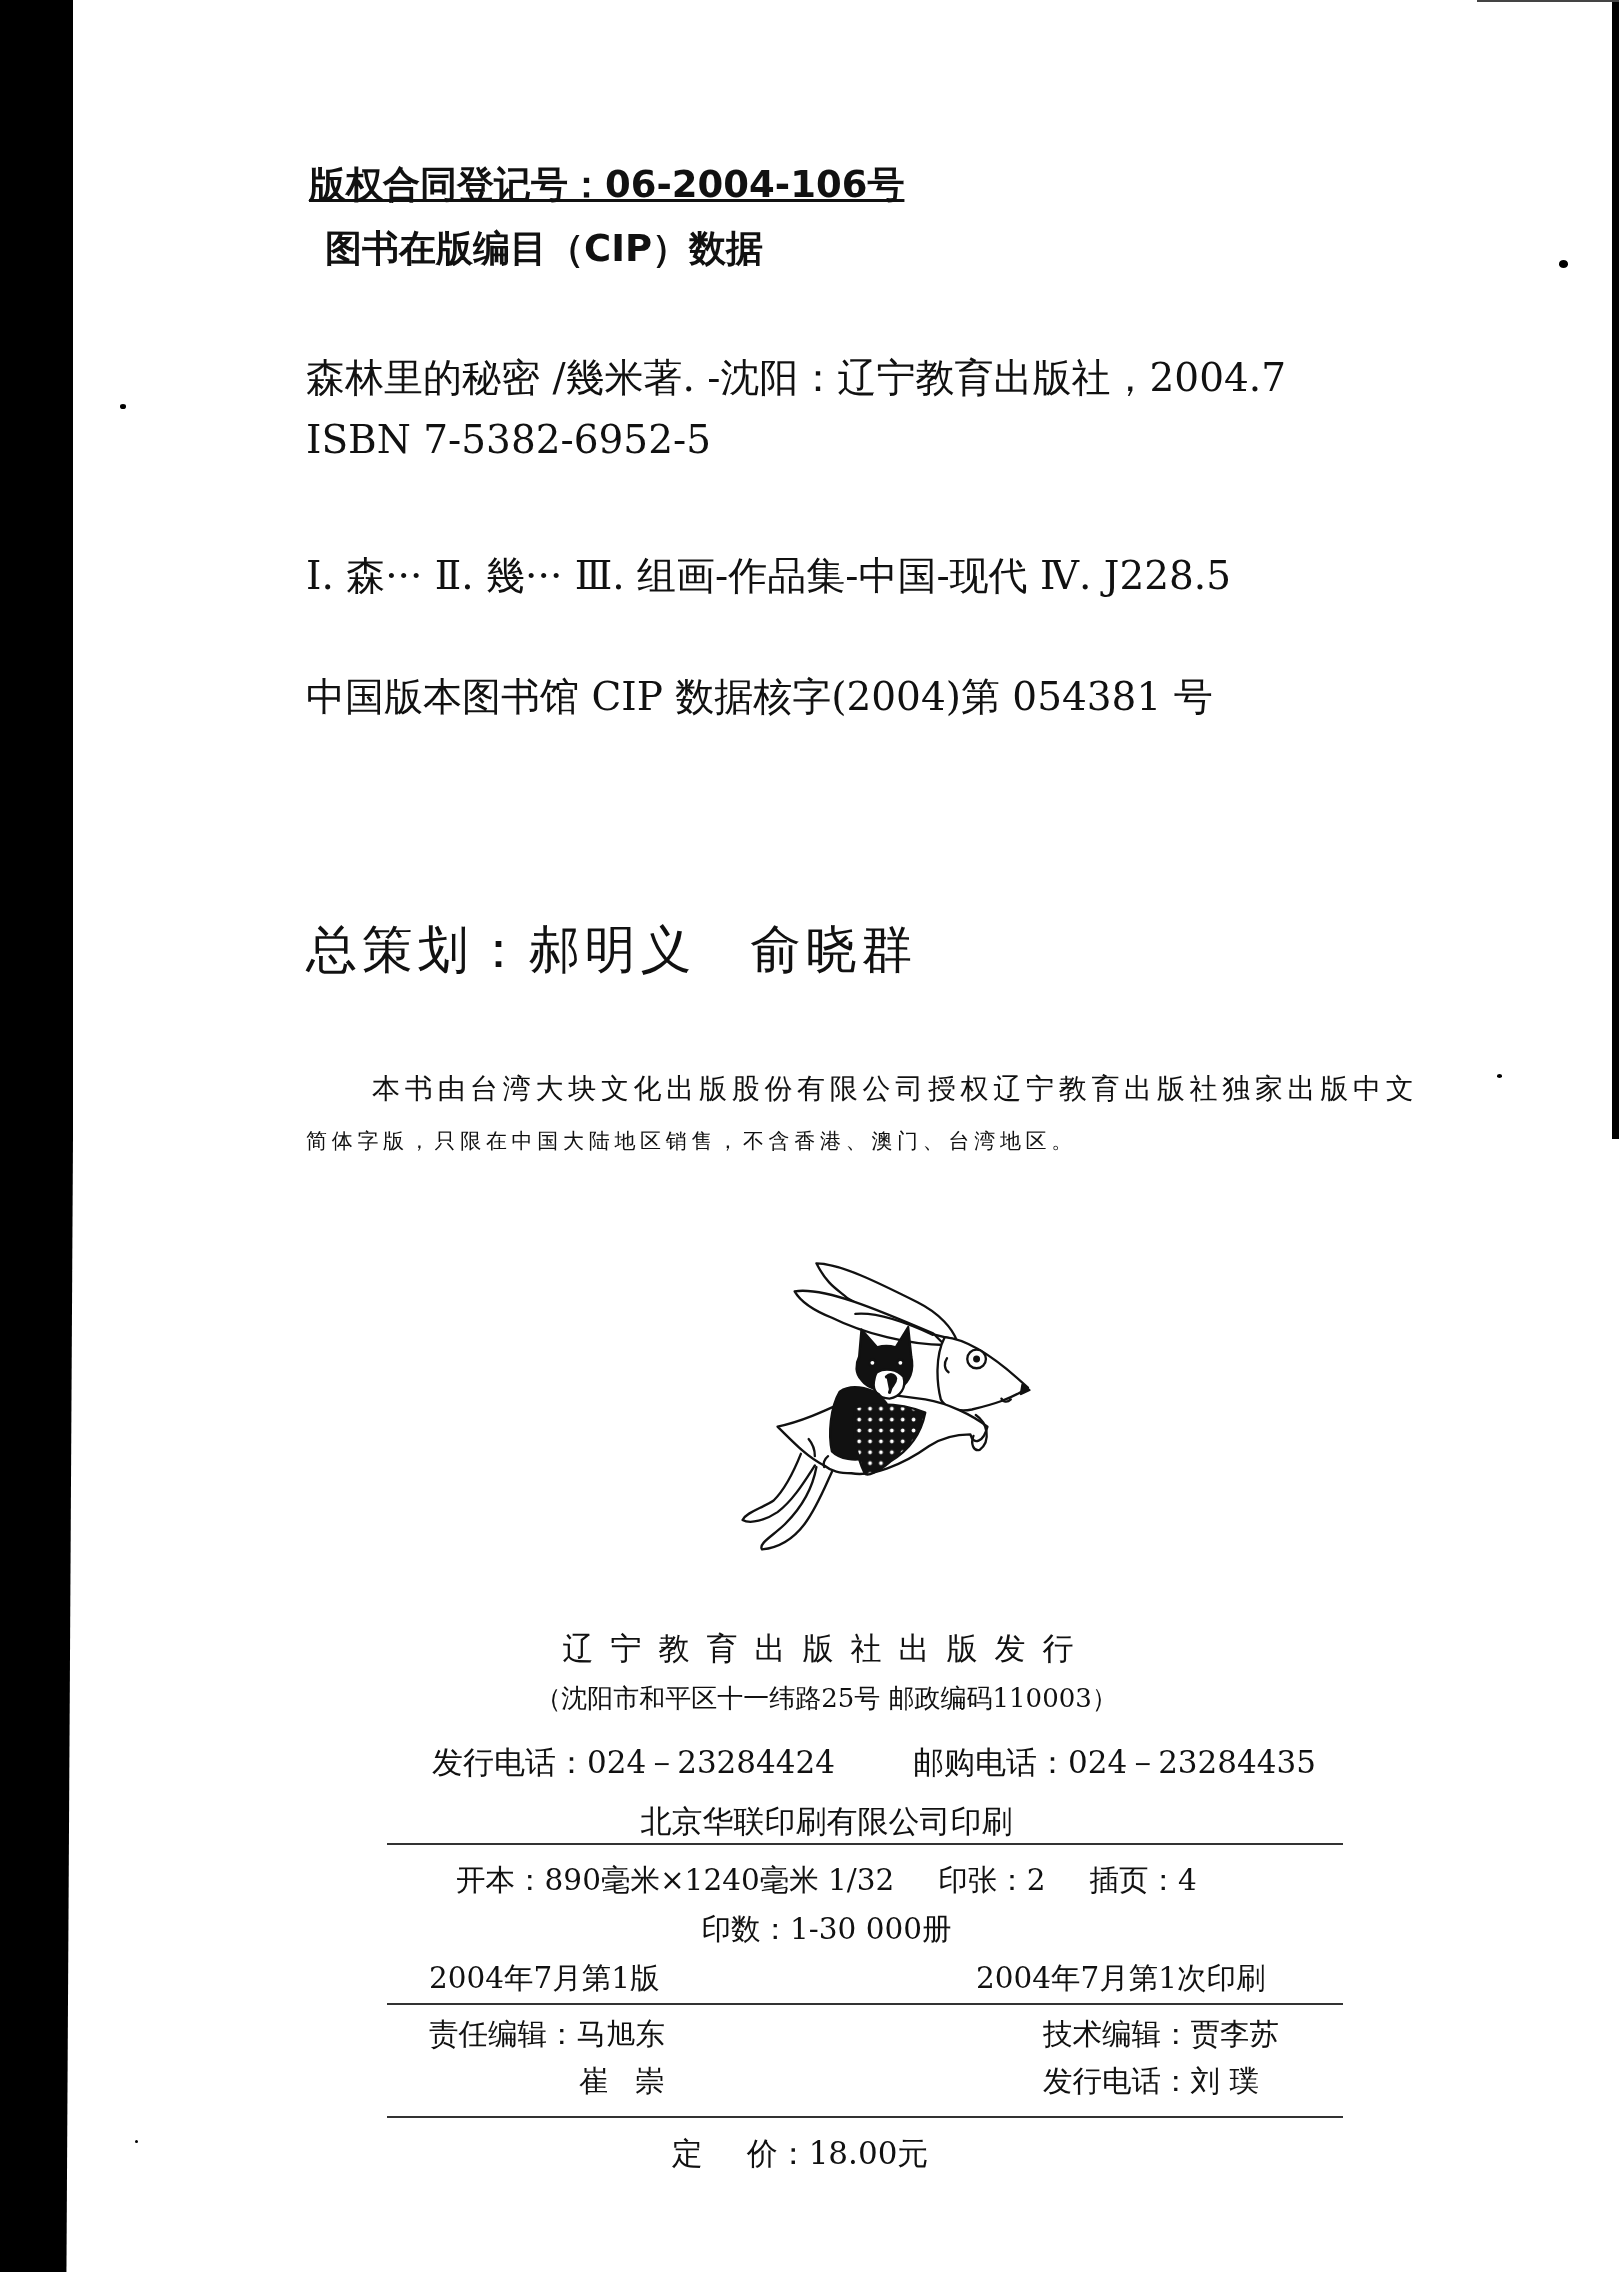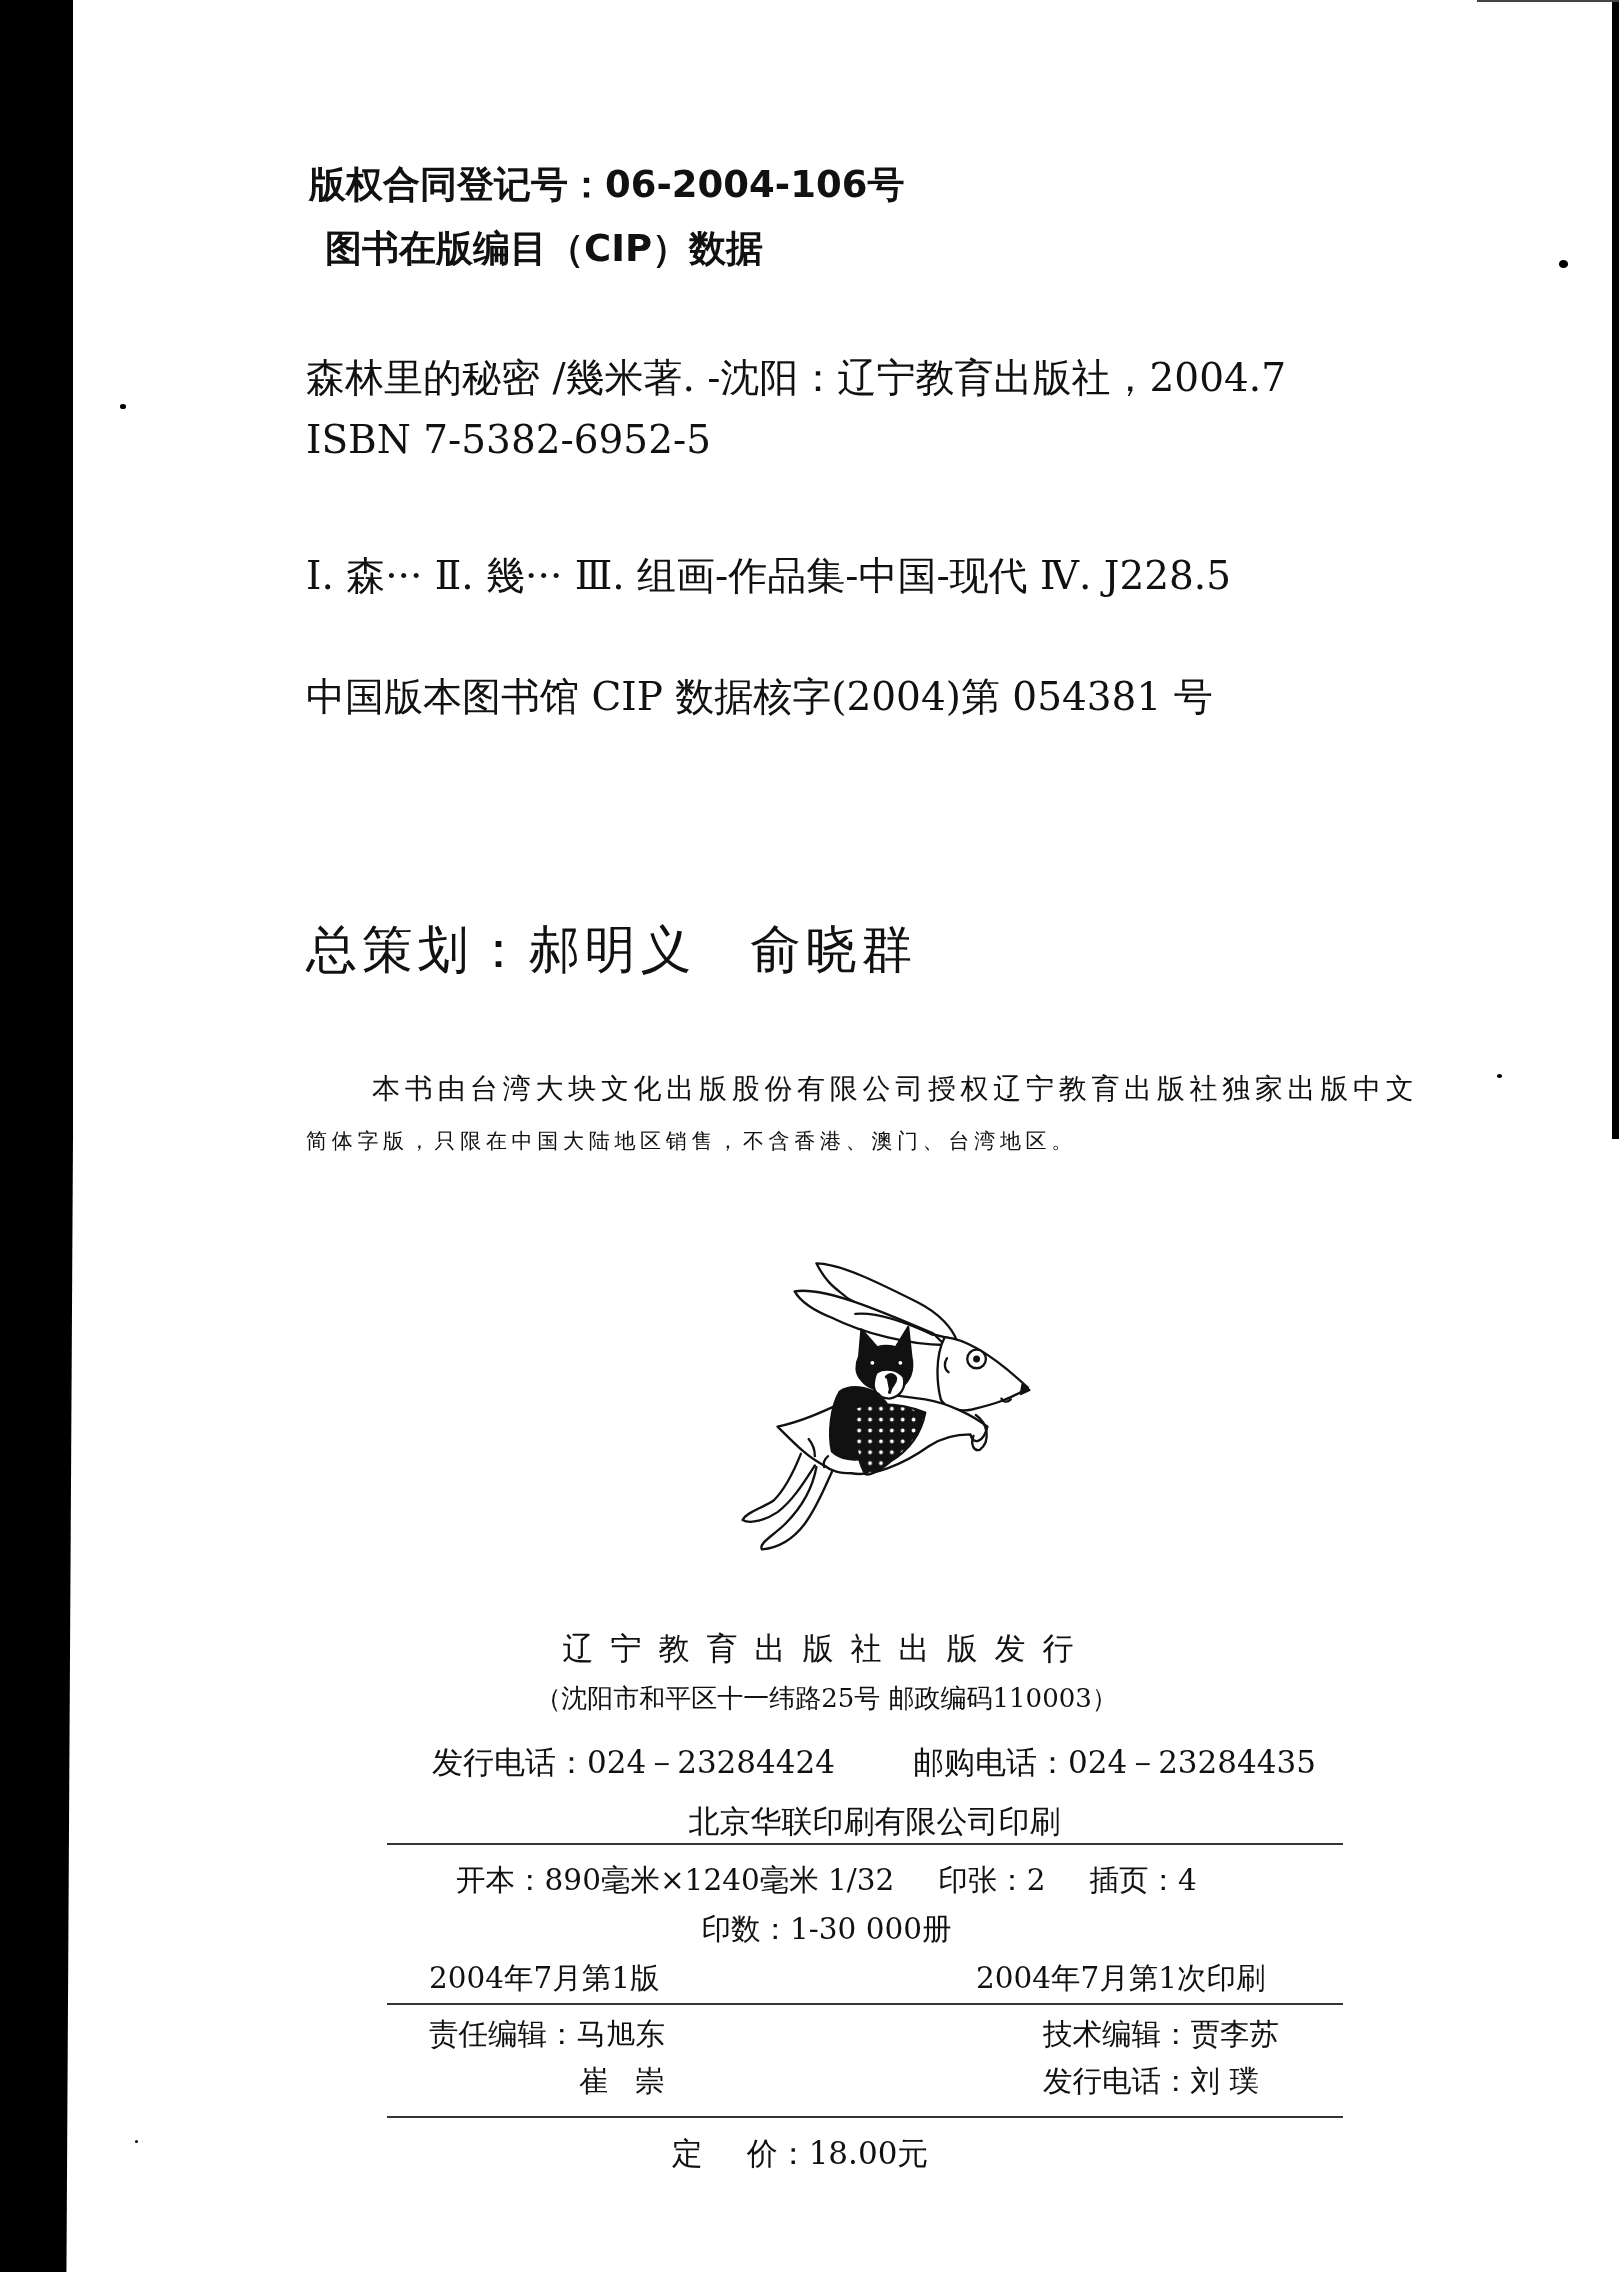--- a/index.html
+++ b/index.html
@@ -17,41 +17,41 @@
       position: absolute; right: 0; top: 0; width: 7.8px; height: 1139px; background: #000;
     }
     .scan-top {
       position: absolute; left: 1477px; top: 0; width: 142px; height: 2.3px; background: #444;
     }
     .speck { position: absolute; background: #000; border-radius: 50%; }
 
     .line { position: absolute; white-space: nowrap; }
     .bold { font-family: "DejaVu Sans", "Liberation Sans", sans-serif; font-weight: bold; }
 
-    .reg1 { left: 309px; top: 160px; font-size: 37px; }
+    .reg1 { left: 309px; top: 160px; font-size: 37px; text-decoration: underline; }
     .reg2 { left: 309px; top: 224px; font-size: 37px; margin-left: 16px; }
     .cip1 { left: 306px; top: 351px; font-size: 39px; }
     .cip2 { left: 306px; top: 417px; font-size: 39px; }
     .cls  { left: 306px; top: 549px; font-size: 39px; }
     .cipno{ left: 306px; top: 670px; font-size: 39px; }
 
     .planner { left: 306px; top: 916px; font-size: 51px; letter-spacing: 4.7px; }
     .planner .gap { display: inline-block; width: 54px; }
 
     .license1 { left: 372px; top: 1070px; font-size: 28px; letter-spacing: 4.7px; }
     .license2 { left: 306px; top: 1127px; font-size: 21px; letter-spacing: 4.7px; }
 
     .rabbit { position: absolute; left: 723px; top: 1240px; width: 319px; height: 311px; }
 
     .center { left: 0; width: 1572px; text-align: center; }
     .pub      { top: 1628px; font-size: 31px; letter-spacing: 17px; padding-left: 81px; box-sizing: border-box; }
     .address  { top: 1681px; font-size: 26px; padding-left: 81px; box-sizing: border-box; }
     .phones   { left: 432px; top: 1742px; font-size: 31px; }
     .phones .sep { display: inline-block; width: 78px; }
-    .printer  { top: 1801px; font-size: 31px; padding-left: 81px; box-sizing: border-box; margin-left: 48px; }
+    .printer  { top: 1801px; font-size: 31px; padding-left: 81px; box-sizing: border-box; }
 
     .rule { position: absolute; left: 387px; width: 956px; height: 2.3px; background: #333; }
     .r1 { top: 1843px; }
     .r2 { top: 2003px; }
     .r3 { top: 2116px; }
 
     .spec     { top: 1861px; font-size: 29.5px; padding-left: 81px; box-sizing: border-box; }
     .spec .sep { display: inline-block; width: 44px; }
     .copies   { top: 1910px; font-size: 29.5px; padding-left: 81px; box-sizing: border-box; }
     .ed-left  { left: 429px; top: 1959px; font-size: 29.5px; }

